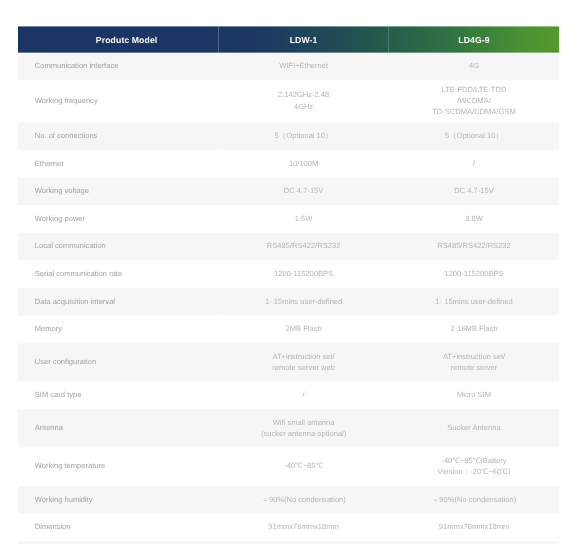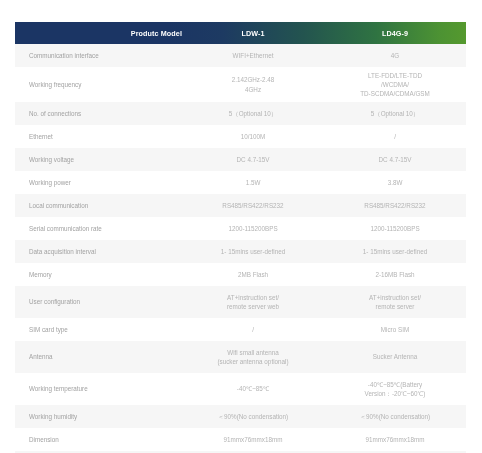--- a/index.html
+++ b/index.html
@@ -41,21 +41,21 @@
   thead th {
     color: #ffffff;
     font-size: 7.2px;
     font-weight: bold;
     height: 22px;
     padding: 0 0 0 0;
     letter-spacing: 0.1px;
     vertical-align: middle;
   }
   thead th.p-head {
-    text-align: right;
+    text-align: center;
     padding-left: 14px;
     font-weight: bold;
   }
   thead th.v-head {
     text-align: center;
   }
 
   tbody tr { background: #ffffff; }
   tbody tr.alt { background: #f6f6f6; }
 

